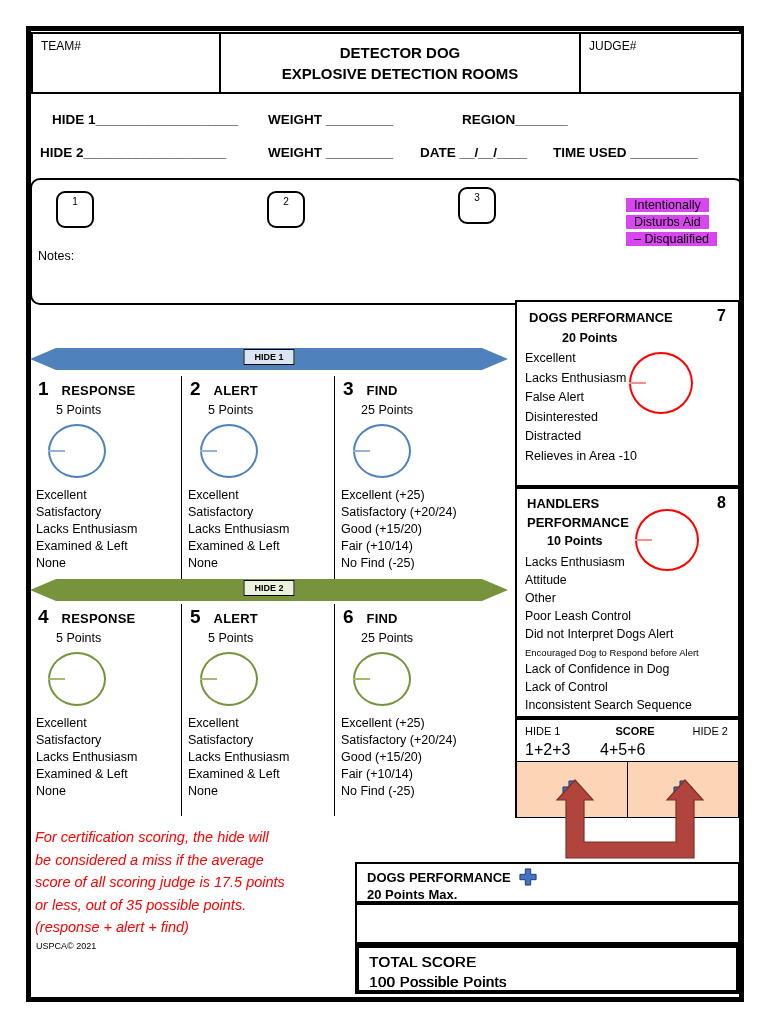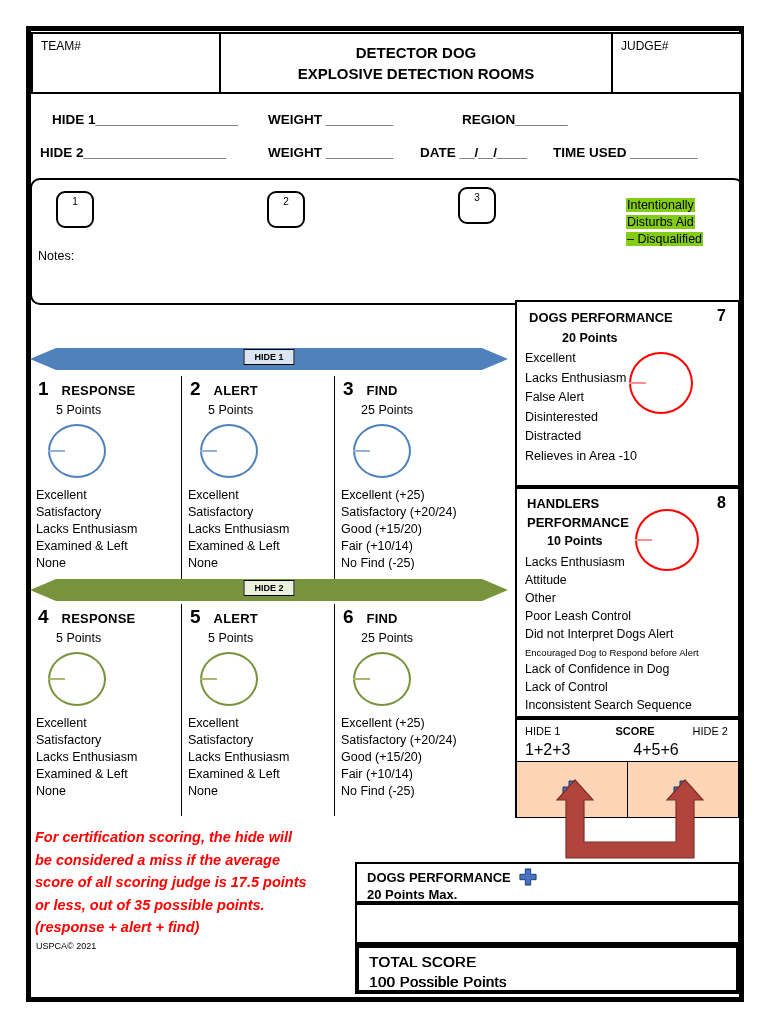--- a/index.html
+++ b/index.html
@@ -5,32 +5,32 @@
   html,body{margin:0;padding:0}
   body{width:770px;height:1024px;position:relative;background:#fff;color:#000;
        font-family:"Liberation Sans",sans-serif;overflow:hidden}
   .sheet{position:absolute;inset:0}
   .outer-border{position:absolute;left:26px;top:26px;width:708px;height:966px;border:5px solid #000}
 
   
   .header{position:absolute;left:31px;top:32px;width:708px;height:58px;border:2px solid #000;display:flex;background:#fff}
   .header .cell{padding:5px 8px;font-size:12px}
   .header .c1{width:170px}
-  .header .c2{width:358px;border-left:2px solid #000;border-right:2px solid #000;display:flex;flex-direction:column;justify-content:center;text-align:center;padding:16px}
+  .header .c2{width:358px;border-left:2px solid #000;border-right:2px solid #000;display:flex;flex-direction:column;justify-content:center;text-align:center;padding:0}
   .header .c2 div{font-size:15px;font-weight:bold;line-height:21px}
   .header .c3{flex:1}
 
   
   .field{position:absolute;font-size:13.5px;font-weight:bold;white-space:pre}
 
   
   .notesbox{position:absolute;left:30px;top:178px;width:710px;height:123px;border:2px solid #000;border-radius:10px}
   .roombox{position:absolute;width:38px;height:37px;border:2.5px solid #000;border-radius:9px;font-size:10px;text-align:center;padding-top:3px;box-sizing:border-box;background:#fff}
   .warn{position:absolute;left:626px;top:197px;font-size:12.5px;line-height:17px}
-  .warn span{background:#84cc16;padding:0 1px}
+  .warn span{background:#d946ef;padding:0 8px}
   .noteslabel{position:absolute;left:38px;top:249px;font-size:12.5px}
 
   
   .banner{position:absolute;left:30px;width:478px;height:28px}
   .banner svg{position:absolute;left:0;top:0}
   .banner .lbl{position:absolute;left:50%;top:4px;transform:translateX(-50%);font-size:9px;font-weight:bold;padding:2px 10px;border:1px solid #000;white-space:nowrap}
   .banner.blue .lbl{background:#dbe5f1}
   .banner.green .lbl{background:#ebf1dd}
 
   
@@ -60,39 +60,39 @@
   .handlers .opts div:nth-child(6){font-size:9.5px}
 
   
   .stable{position:absolute;left:515px;top:718px;width:225px;height:100px;border:2px solid #000;box-sizing:border-box;background:#fff}
   .st-r1{display:flex;height:21px;font-size:11px;align-items:center}
   .st-r1 .a{width:75px;padding-left:8px}
   .st-r1 .b{width:70px;text-align:center;font-weight:bold}
   .st-r1 .c{flex:1;text-align:right;padding-right:10px}
   .st-r2{display:flex;height:20px;font-size:16px}
   .st-r2 .a{width:75px;padding-left:8px}
-  .st-r2 .c{flex:1;text-align:center;padding-right:26px}
+  .st-r2 .c{flex:1;text-align:left;padding-right:26px}
   .orange{display:flex;height:55px;border-top:1.5px solid #000}
   .orange .ocell{flex:1;background:#fbd5b5;display:flex;align-items:center;justify-content:center}
   .orange .ocell + .ocell{border-left:1.5px solid #000}
 
   
   .arrows{position:absolute;left:535px;top:778px;width:190px;height:86px}
 
   
   .tbox{position:absolute;left:355px;width:385px;border:2px solid #000;background:#fff;padding:4px 10px;box-sizing:border-box}
   .tbox .row1{display:flex;align-items:center;gap:8px;font-size:13px;font-weight:bold}
   .tbox .row2{font-size:13px;font-weight:bold;margin-top:1px}
   .tbox.total{border-width:4px}
   .tbox.total div{font-size:15px;font-weight:normal;letter-spacing:.3px;text-shadow:.6px 0 currentColor;line-height:20px}
 
   .plus{display:inline-flex;line-height:0}
 
   
-  .rednote{position:absolute;left:35px;top:826px;width:345px;color:#ff0000;font-size:14.5px;font-weight:bold;font-style:italic;line-height:22.5px}
+  .rednote{position:absolute;left:35px;top:826px;width:345px;color:#ff0000;font-size:14.5px;font-weight:normal;font-style:italic;line-height:22.5px}
   .copyright{position:absolute;left:36px;top:941px;font-size:9px}
 </style>
 </head>
 <body>
 
 <div class="sheet">
   <div class="outer-border"></div>
 
   <div class="header">
     <div class="cell c1">

